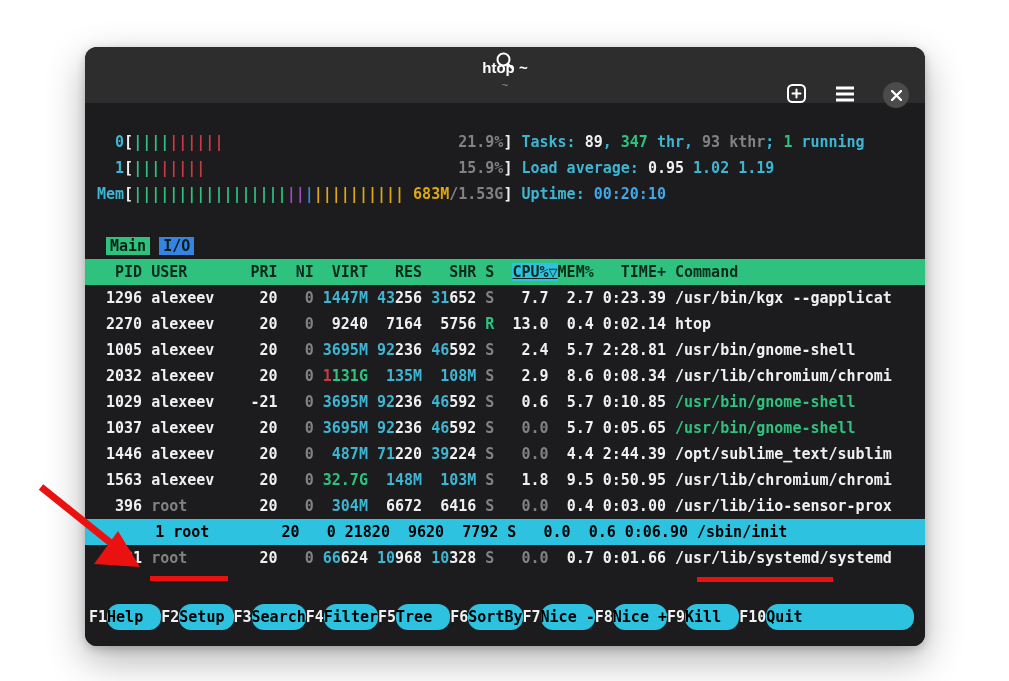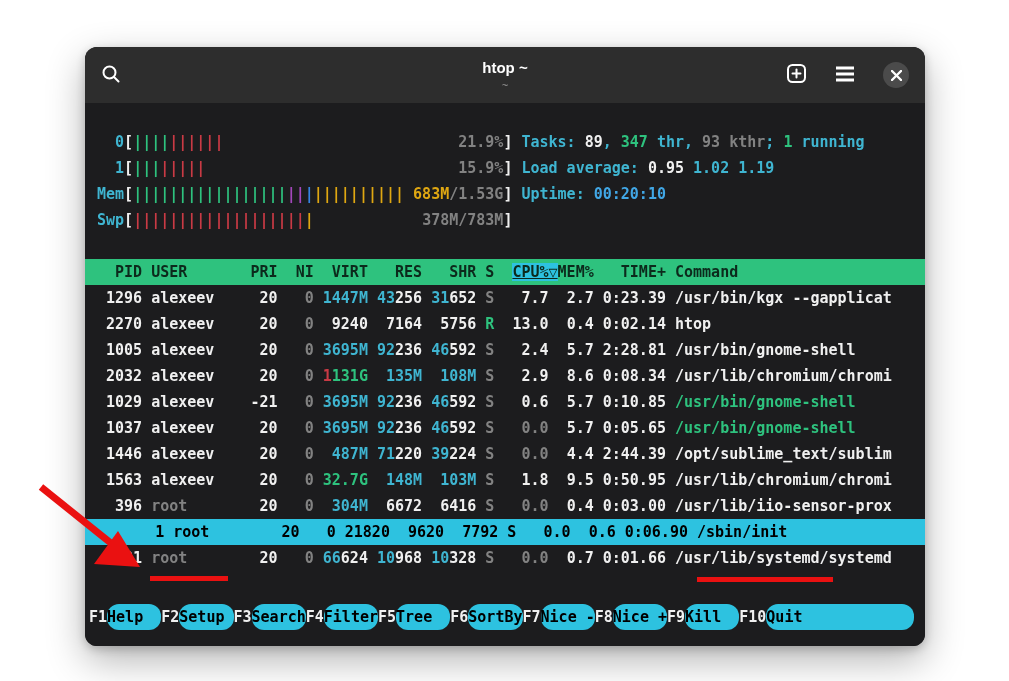--- a/index.html
+++ b/index.html
@@ -11,21 +11,21 @@
   .window{
     position:absolute;left:85px;top:47px;width:840px;height:599px;
     border-radius:12px;overflow:hidden;
     background:var(--term_bg);
     box-shadow:0 14px 38px rgba(0,0,0,.30), 0 3px 10px rgba(0,0,0,.20);
   }
   
   .titlebar{
     height:56px;background:var(--titlebar_bg);
     display:flex;align-items:center;position:relative;
-    padding:0 12px;box-sizing:border-box;
+    padding:0 12px;box-sizing:border-box;flex-direction:column;
   }
   .tb-btn{background:none;border:none;padding:4px;display:flex;align-items:center;justify-content:center;cursor:pointer;}
   .title-block{
     position:absolute;left:0;right:0;top:0;bottom:0;
     display:flex;flex-direction:column;align-items:center;justify-content:center;
     pointer-events:none;
   }
   .title{color:#ffffff;font-weight:bold;font-size:15px;line-height:18px;}
   .subtitle{color:#9b9b9b;font-size:11px;line-height:12px;margin-top:2px;}
   .tb-right{margin-left:auto;display:flex;align-items:center;gap:20px;}
@@ -104,22 +104,22 @@
             <line x1="10" y1="1" x2="1" y2="10" stroke="#ffffff" stroke-width="2.4" stroke-linecap="round"></line>
           </svg>
         </span>
       </button>
     </div>
   </div>
   <div class="terminal" id="terminal">
       <div class="line"><span class="c-cyan">  0</span><span class="c-fg">[</span><span><span class="c-green">||||</span><span class="c-red">||||||</span></span><span>                          </span><span><span class="c-dim">21.9%</span></span><span class="c-fg">]</span><span> </span><span><span class="c-cyan">Tasks: </span><span class="c-fg">89</span><span class="c-cyan">, </span><span class="c-green">347</span><span class="c-cyan"> thr, </span><span class="c-dim">93 kthr</span><span class="c-cyan">; </span><span class="c-green">1</span><span class="c-cyan"> running</span></span></div>
       <div class="line"><span class="c-cyan">  1</span><span class="c-fg">[</span><span><span class="c-green">|||</span><span class="c-red">|||||</span></span><span>                            </span><span><span class="c-dim">15.9%</span></span><span class="c-fg">]</span><span> </span><span><span class="c-cyan">Load average: </span><span class="c-fg">0.95 </span><span class="c-cyan">1.02 </span><span class="c-cyan">1.19</span></span></div>
       <div class="line"><span class="c-cyan">Mem</span><span class="c-fg">[</span><span><span class="c-green">|||||||||||||||||</span><span class="c-purple">||</span><span class="c-blue">|</span><span class="c-yellow">||||||||||</span></span><span> </span><span><span class="c-yellow">683M</span><span class="c-dim">/1.53G</span></span><span class="c-fg">]</span><span> </span><span><span class="c-cyan">Uptime: </span><span class="c-bblue">00:20:10</span></span></div>
-      <div class="line"><span class="c-cyan">Swp</span><span class="c-fg">[</span><span><span class="c-red">|||||||||||||||||||</span><span class="c-yellow">|</span></span><span>            </span><span><span class="c-dim">378M/783M</span></span><span class="c-fg">]</span></div>
       <div class="line"></div>
+      <div class="line"><span> </span><span class="tab tab-green">Main</span><span> </span><span class="tab tab-blue">I/O</span></div>
       <div class="line header-line"><span>  PID</span><span> </span><span>USER      </span><span> </span><span>PRI</span><span> </span><span> NI</span><span> </span><span> VIRT</span><span> </span><span>  RES</span><span> </span><span>  SHR</span><span> </span><span>S</span><span> </span><span> </span><span class="hl-sort">CPU%▽</span><span>MEM%</span><span> </span><span>  TIME+</span><span> </span><span>Command</span></div>
       <div class="line row"><span><span> </span><span class="c-fg">1296</span></span><span> </span><span><span class="c-fg">alexeev</span><span>   </span></span><span> </span><span><span> </span><span class="c-fg">20</span></span><span> </span><span><span>  </span><span class="c-dim">0</span></span><span> </span><span><span class="c-cyan">1447M</span></span><span> </span><span><span class="c-cyan">43</span><span class="c-fg">256</span></span><span> </span><span><span class="c-cyan">31</span><span class="c-fg">652</span></span><span> </span><span><span class="c-dim">S</span></span><span> </span><span><span>  </span><span class="c-fg">7.7</span></span><span> </span><span><span> </span><span class="c-fg">2.7</span></span><span> </span><span><span class="c-fg">0:23.39</span></span><span> </span><span><span class="c-fg">/usr/bin/kgx --gapplicat</span></span></div>
       <div class="line row"><span><span> </span><span class="c-fg">2270</span></span><span> </span><span><span class="c-fg">alexeev</span><span>   </span></span><span> </span><span><span> </span><span class="c-fg">20</span></span><span> </span><span><span>  </span><span class="c-dim">0</span></span><span> </span><span><span> </span><span class="c-fg">9240</span></span><span> </span><span><span> </span><span class="c-fg">7164</span></span><span> </span><span><span> </span><span class="c-fg">5756</span></span><span> </span><span><span class="c-green">R</span></span><span> </span><span><span> </span><span class="c-fg">13.0</span></span><span> </span><span><span> </span><span class="c-fg">0.4</span></span><span> </span><span><span class="c-fg">0:02.14</span></span><span> </span><span><span class="c-fg">htop</span></span></div>
       <div class="line row"><span><span> </span><span class="c-fg">1005</span></span><span> </span><span><span class="c-fg">alexeev</span><span>   </span></span><span> </span><span><span> </span><span class="c-fg">20</span></span><span> </span><span><span>  </span><span class="c-dim">0</span></span><span> </span><span><span class="c-cyan">3695M</span></span><span> </span><span><span class="c-cyan">92</span><span class="c-fg">236</span></span><span> </span><span><span class="c-cyan">46</span><span class="c-fg">592</span></span><span> </span><span><span class="c-dim">S</span></span><span> </span><span><span>  </span><span class="c-fg">2.4</span></span><span> </span><span><span> </span><span class="c-fg">5.7</span></span><span> </span><span><span class="c-fg">2:28.81</span></span><span> </span><span><span class="c-fg">/usr/bin/gnome-shell</span></span></div>
       <div class="line row"><span><span> </span><span class="c-fg">2032</span></span><span> </span><span><span class="c-fg">alexeev</span><span>   </span></span><span> </span><span><span> </span><span class="c-fg">20</span></span><span> </span><span><span>  </span><span class="c-dim">0</span></span><span> </span><span><span class="c-red">1</span><span class="c-green">131G</span></span><span> </span><span><span> </span><span class="c-cyan">135M</span></span><span> </span><span><span> </span><span class="c-cyan">108M</span></span><span> </span><span><span class="c-dim">S</span></span><span> </span><span><span>  </span><span class="c-fg">2.9</span></span><span> </span><span><span> </span><span class="c-fg">8.6</span></span><span> </span><span><span class="c-fg">0:08.34</span></span><span> </span><span><span class="c-fg">/usr/lib/chromium/chromi</span></span></div>
       <div class="line row"><span><span> </span><span class="c-fg">1029</span></span><span> </span><span><span class="c-fg">alexeev</span><span>   </span></span><span> </span><span><span class="c-fg">-21</span></span><span> </span><span><span>  </span><span class="c-dim">0</span></span><span> </span><span><span class="c-cyan">3695M</span></span><span> </span><span><span class="c-cyan">92</span><span class="c-fg">236</span></span><span> </span><span><span class="c-cyan">46</span><span class="c-fg">592</span></span><span> </span><span><span class="c-dim">S</span></span><span> </span><span><span>  </span><span class="c-fg">0.6</span></span><span> </span><span><span> </span><span class="c-fg">5.7</span></span><span> </span><span><span class="c-fg">0:10.85</span></span><span> </span><span><span class="c-green">/usr/bin/gnome-shell</span></span></div>
       <div class="line row"><span><span> </span><span class="c-fg">1037</span></span><span> </span><span><span class="c-fg">alexeev</span><span>   </span></span><span> </span><span><span> </span><span class="c-fg">20</span></span><span> </span><span><span>  </span><span class="c-dim">0</span></span><span> </span><span><span class="c-cyan">3695M</span></span><span> </span><span><span class="c-cyan">92</span><span class="c-fg">236</span></span><span> </span><span><span class="c-cyan">46</span><span class="c-fg">592</span></span><span> </span><span><span class="c-dim">S</span></span><span> </span><span><span>  </span><span class="c-dim">0.0</span></span><span> </span><span><span> </span><span class="c-fg">5.7</span></span><span> </span><span><span class="c-fg">0:05.65</span></span><span> </span><span><span class="c-green">/usr/bin/gnome-shell</span></span></div>
       <div class="line row"><span><span> </span><span class="c-fg">1446</span></span><span> </span><span><span class="c-fg">alexeev</span><span>   </span></span><span> </span><span><span> </span><span class="c-fg">20</span></span><span> </span><span><span>  </span><span class="c-dim">0</span></span><span> </span><span><span> </span><span class="c-cyan">487M</span></span><span> </span><span><span class="c-cyan">71</span><span class="c-fg">220</span></span><span> </span><span><span class="c-cyan">39</span><span class="c-fg">224</span></span><span> </span><span><span class="c-dim">S</span></span><span> </span><span><span>  </span><span class="c-dim">0.0</span></span><span> </span><span><span> </span><span class="c-fg">4.4</span></span><span> </span><span><span class="c-fg">2:44.39</span></span><span> </span><span><span class="c-fg">/opt/sublime_text/sublim</span></span></div>
       <div class="line row"><span><span> </span><span class="c-fg">1563</span></span><span> </span><span><span class="c-fg">alexeev</span><span>   </span></span><span> </span><span><span> </span><span class="c-fg">20</span></span><span> </span><span><span>  </span><span class="c-dim">0</span></span><span> </span><span><span class="c-green">32.7G</span></span><span> </span><span><span> </span><span class="c-cyan">148M</span></span><span> </span><span><span> </span><span class="c-cyan">103M</span></span><span> </span><span><span class="c-dim">S</span></span><span> </span><span><span>  </span><span class="c-fg">1.8</span></span><span> </span><span><span> </span><span class="c-fg">9.5</span></span><span> </span><span><span class="c-fg">0:50.95</span></span><span> </span><span><span class="c-fg">/usr/lib/chromium/chromi</span></span></div>
       <div class="line row"><span><span>  </span><span class="c-fg">396</span></span><span> </span><span><span class="c-dim">root</span><span>      </span></span><span> </span><span><span> </span><span class="c-fg">20</span></span><span> </span><span><span>  </span><span class="c-dim">0</span></span><span> </span><span><span> </span><span class="c-cyan">304M</span></span><span> </span><span><span> </span><span class="c-fg">6672</span></span><span> </span><span><span> </span><span class="c-fg">6416</span></span><span> </span><span><span class="c-dim">S</span></span><span> </span><span><span>  </span><span class="c-dim">0.0</span></span><span> </span><span><span> </span><span class="c-fg">0.4</span></span><span> </span><span><span class="c-fg">0:03.00</span></span><span> </span><span><span class="c-fg">/usr/lib/iio-sensor-prox</span></span></div>

